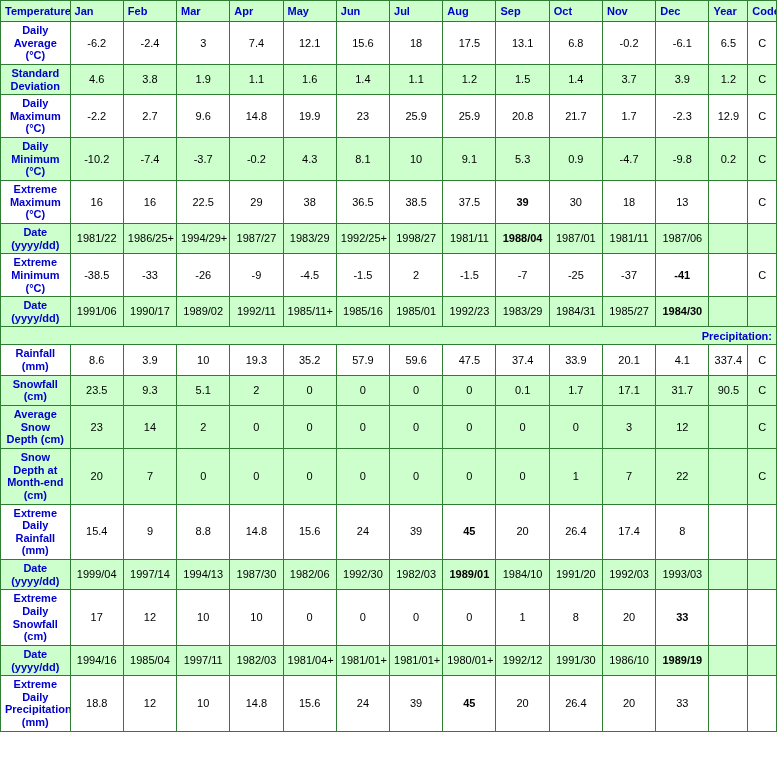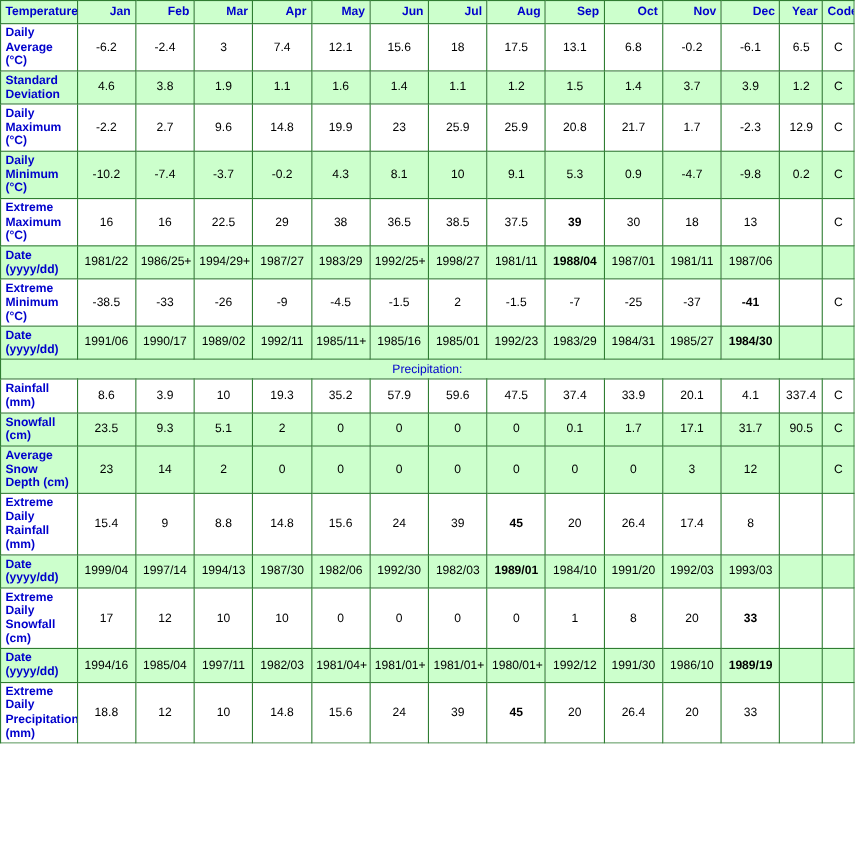--- a/index.html
+++ b/index.html
@@ -23,49 +23,49 @@
     font-size: 11px;
     line-height: 1.15;
     vertical-align: middle;
     overflow: hidden;
   }
   
   .hdr {
     background: #ccffcc;
     color: #0000cc;
     font-weight: bold;
-    text-align: right;
+    text-align: left;
     height: 16px;
   }
   .hdr.rowlabel {
     text-align: left;
   }
   
   .rowlabel {
     color: #0000cc;
     font-weight: bold;
-    text-align: left;
+    text-align: center;
     width: 68px;
   }
   .datarow-white td { background: #ffffff; }
   .datarow-green td { background: #ccffcc; }
   .num {
     text-align: center;
   }
   .bold {
     font-weight: bold;
   }
   .code {
     text-align: center;
   }
   .section td {
     background: #ccffcc;
     color: #0000cc;
-    font-weight: normal;
-    text-align: center;
+    font-weight: bold;
+    text-align: right;
     height: 13px;
     padding-top: 1px;
     padding-bottom: 1px;
   }
   col.c-label { width: 68px; }
   col.c-mon  { width: 52px; }
   col.c-year { width: 38px; }
   col.c-code { width: 28px; }
 </style>
 </head>
@@ -290,20 +290,37 @@
         <td class="num">0</td>
         <td class="num">0</td>
         <td class="num">0</td>
         <td class="num">0</td>
         <td class="num">0</td>
         <td class="num">3</td>
         <td class="num">12</td>
         <td class="num"></td>
         <td class="code">C</td>
       </tr>
+      <tr class="datarow-green">
+        <td class="rowlabel">Snow Depth at Month-end (cm)</td>
+        <td class="num">20</td>
+        <td class="num">7</td>
+        <td class="num">0</td>
+        <td class="num">0</td>
+        <td class="num">0</td>
+        <td class="num">0</td>
+        <td class="num">0</td>
+        <td class="num">0</td>
+        <td class="num">0</td>
+        <td class="num">1</td>
+        <td class="num">7</td>
+        <td class="num">22</td>
+        <td class="num"></td>
+        <td class="code">C</td>
+      </tr>
       <tr class="datarow-white">
         <td class="rowlabel">Extreme Daily Rainfall (mm)</td>
         <td class="num">15.4</td>
         <td class="num">9</td>
         <td class="num">8.8</td>
         <td class="num">14.8</td>
         <td class="num">15.6</td>
         <td class="num">24</td>
         <td class="num">39</td>
         <td class="num bold">45</td>

